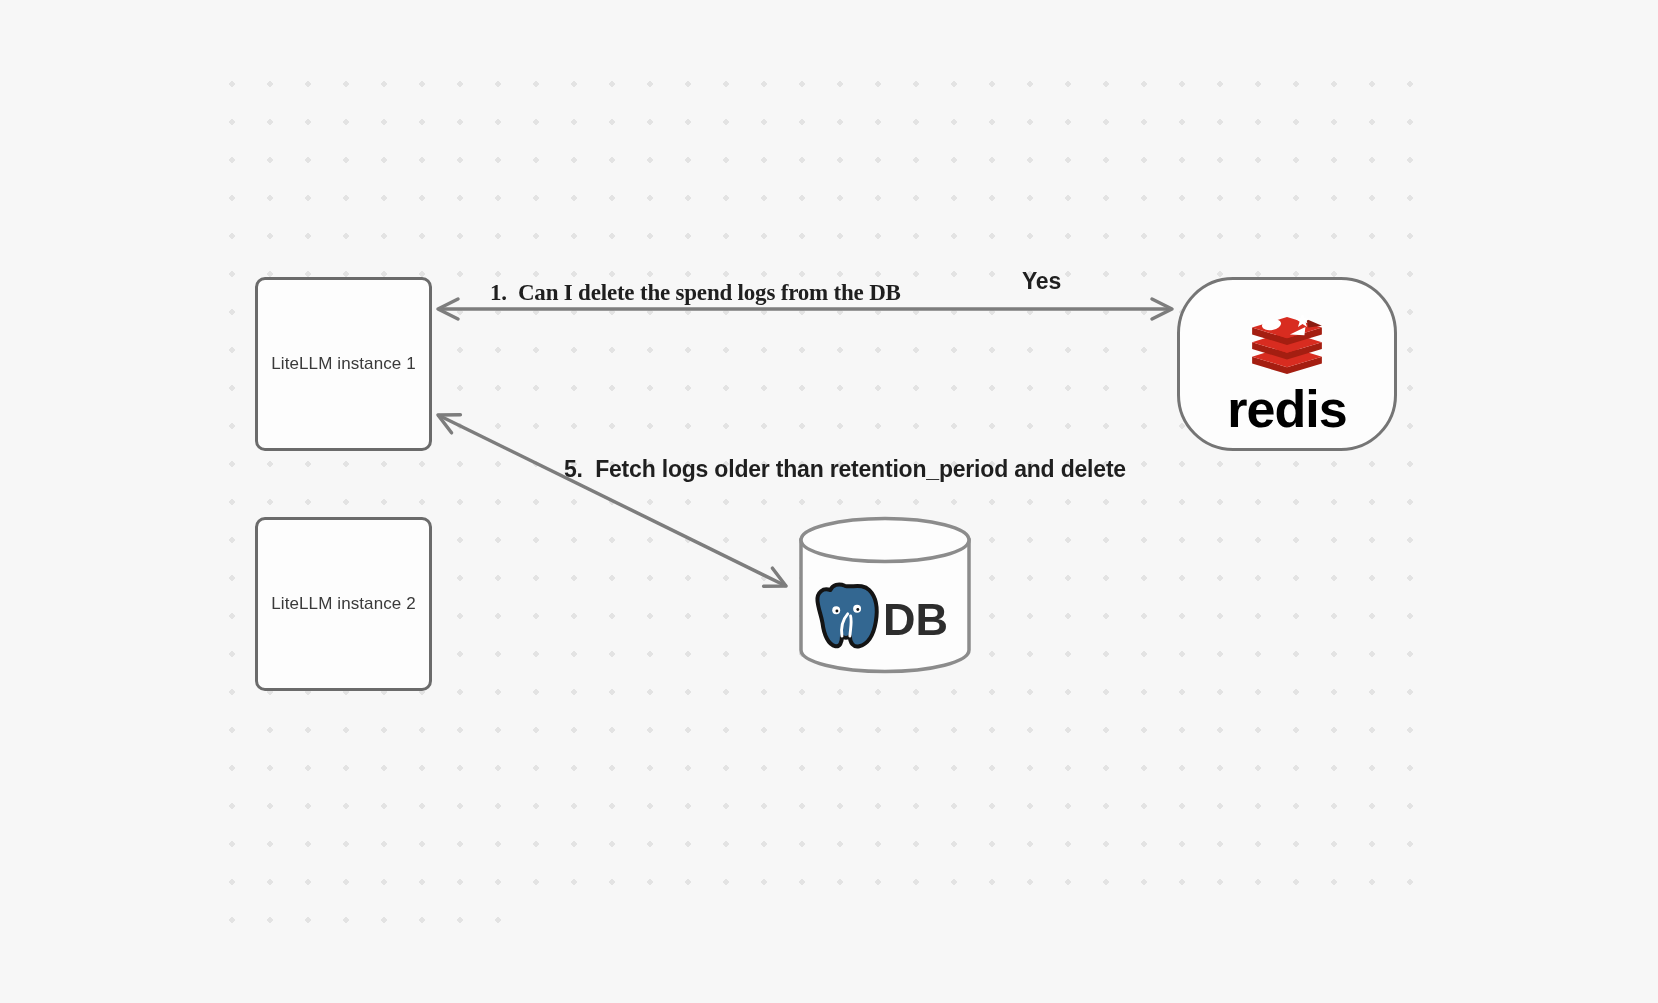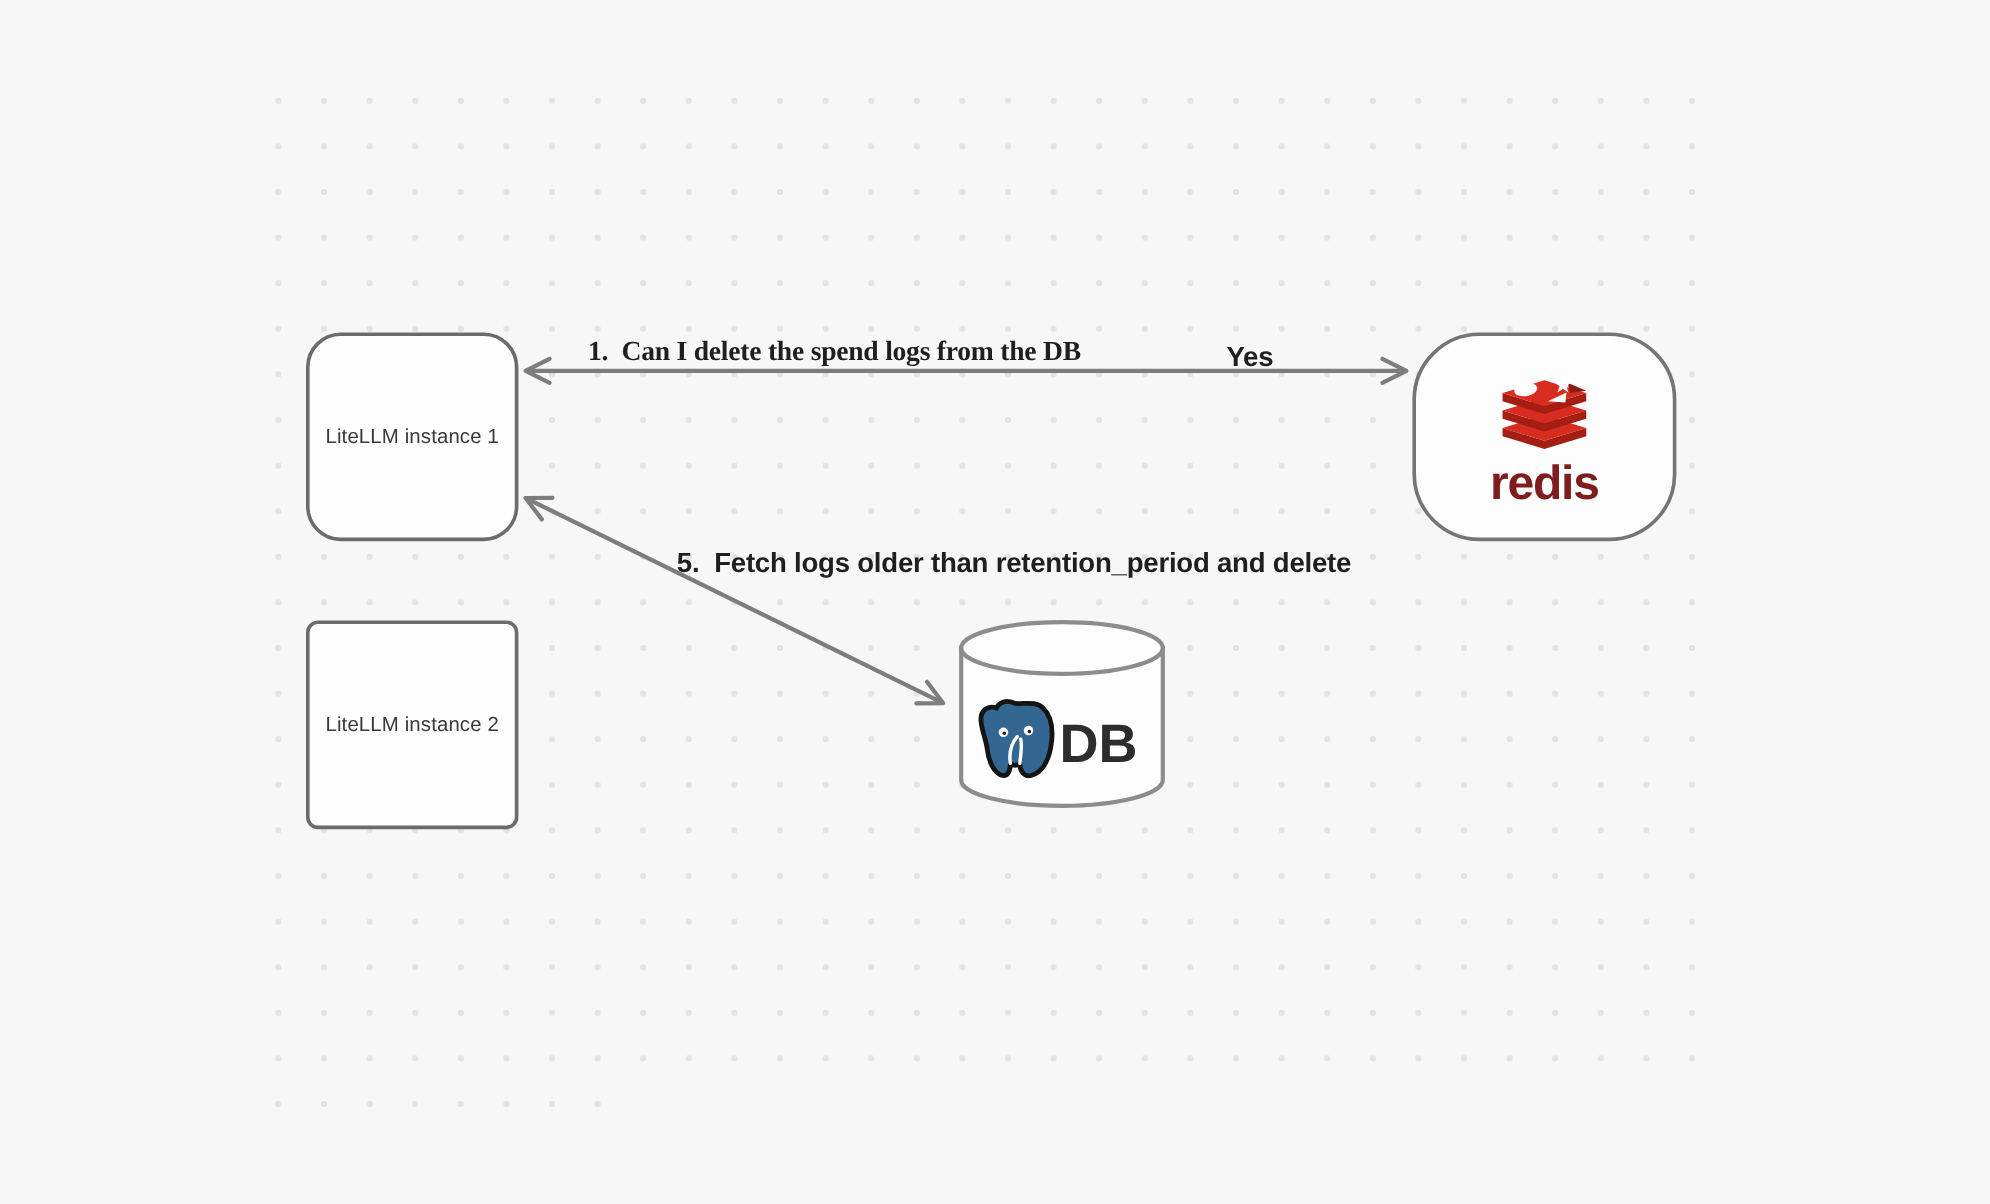--- a/index.html
+++ b/index.html
@@ -24,41 +24,41 @@
     width:177px;height:174px;
     background:#fdfdfd;
     border:3px solid #6b6b6b;
     border-radius:10px;
     box-sizing:border-box;
     display:flex;align-items:center;justify-content:center;
   }
   .node-box .node-label{
     font-size:17px;color:#3a3a3a;letter-spacing:.1px;
   }
-  .box1{left:255px;top:277px;border-radius:29px;}
+  .box1{left:255px;top:277px;}
   .box2{left:255px;top:517px;}
   .box3{left:255px;top:758px;}
   .redis-node{
     position:absolute;left:1177px;top:277px;width:220px;height:174px;
     background:#fdfdfd;border:3px solid #757575;border-radius:56px;
     box-sizing:border-box;
     display:flex;flex-direction:column;align-items:center;
   }
   .redis-node svg{margin-top:35px;}
   .redis-wordmark{
-    font-size:40px;font-weight:bold;color:#7f1d1d;
+    font-size:52px;font-weight:bold;color:#000000;
     line-height:1;margin-top:6px;letter-spacing:-1px;
   }
   .arrow-label{
     position:absolute;
     font-size:23px;font-weight:bold;color:#1f1f1f;
     line-height:25px;white-space:pre;letter-spacing:-0.2px;
   }
   .label-1{left:490px;top:280px;font-family:Liberation Serif, serif;}
-  .label-yes{left:1022px;top:285px;text-align:center;}
+  .label-yes{left:1022px;top:269px;text-align:center;}
   .label-2{left:564px;top:457px;}
 </style>
 </head>
 <body>
 
 <div class="canvas">
 
   <div class="dots dots-main"></div>
   <div class="dots dots-strip"></div>
 

